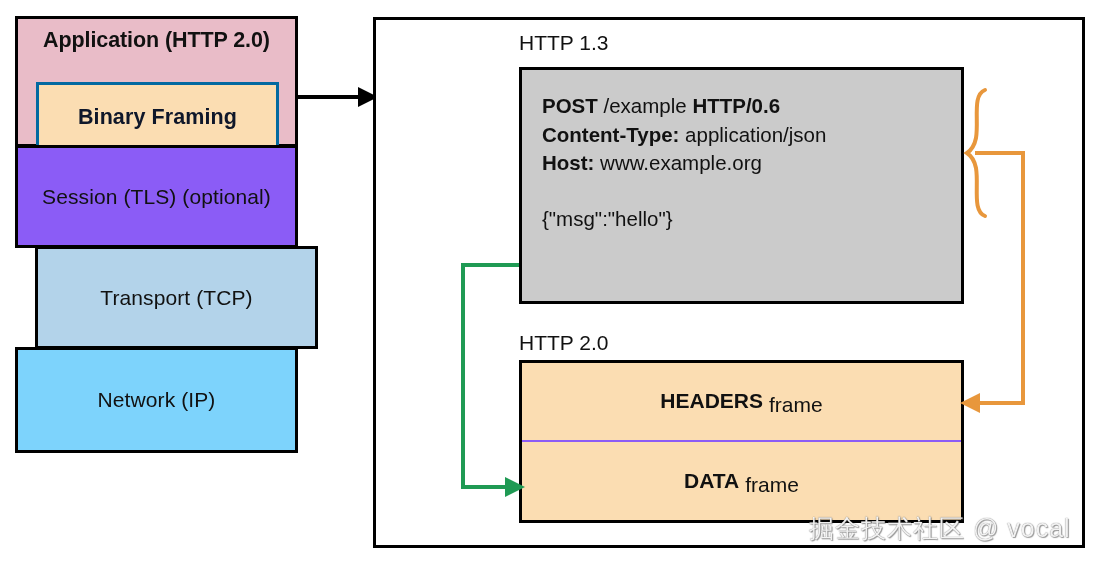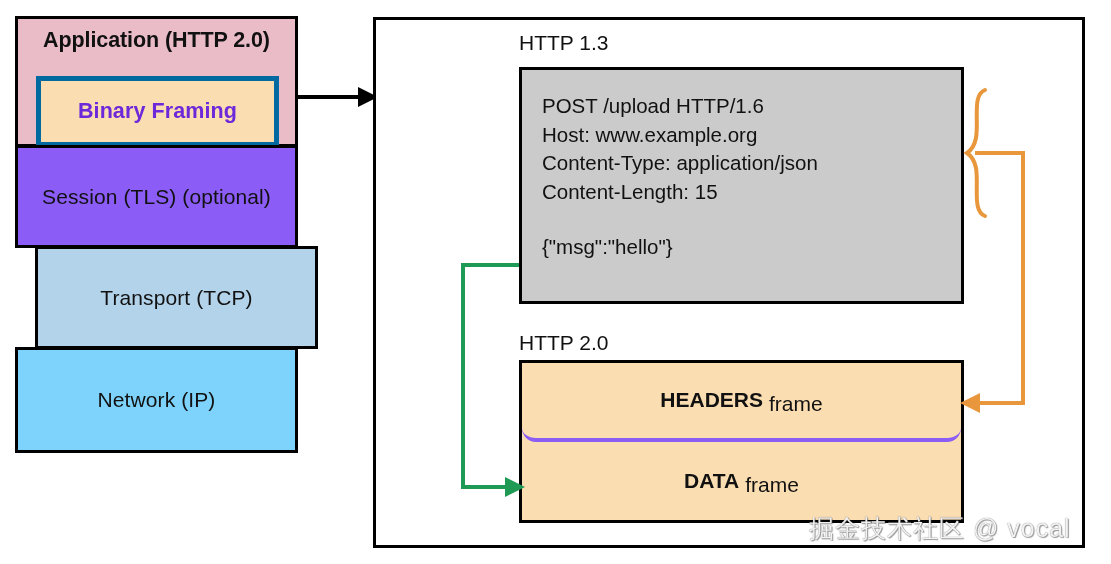--- a/index.html
+++ b/index.html
@@ -23,25 +23,25 @@
   .layer.session  { top: 129px; height: 103px; background: #8b5cf6; }
   .layer.transport{ top: 230px; height: 103px; background: #b3d3ea; margin-left: 20px; }
   .layer.network  { top: 331px; height: 106px; background: #7dd3fc; }
 
   .app-title {
     width: 100%; text-align: center;
     font-weight: bold; font-size: 21.5px; color: #111;
     padding-top: 9px; letter-spacing: -0.1px;
   }
   .binary-framing {
-    position: absolute; left: 18px; top: 57px;
+    position: absolute; left: 18px; top: 63px;
     width: 243px; height: 71px;
-    background: #fbddb2; border: 5px solid #0369a1;
+    background: #fbddb2; border: 3px solid #0369a1;
     display: flex; align-items: center; justify-content: center;
-    font-weight: bold; font-size: 21.5px; color: #6d28d9;
+    font-weight: bold; font-size: 21.5px; color: #0f172a;
   }
 
   
   .black-arrow { position: absolute; left: 296px; top: 84px; width: 82px; height: 26px; }
 
   
   .main-frame {
     position: absolute; left: 373px; top: 17px;
     width: 712px; height: 531px;
     border: 3px solid #000; background: #fff;
@@ -55,35 +55,35 @@
   .caption.http20 { left: 519px; top: 331px; }
 
   
   .http11-box {
     position: absolute; left: 519px; top: 67px;
     width: 445px; height: 237px;
     background: #cbcbcb; border: 3px solid #000;
     padding: 22px 0 0 20px;
   }
   .msg-line { font-size: 20.5px; color: #111; line-height: 28.5px; white-space: nowrap; }
-  .msg-line b { font-weight: normal; }
+  .msg-line b { font-weight: bold; }
   .msg-body { font-size: 20.5px; color: #111; margin-top: 29px; white-space: nowrap; }
 
   
   .http20-box {
     position: absolute; left: 519px; top: 360px;
     width: 445px; height: 163px;
     border: 3px solid #000; background: #fbddb2;
   }
   .frame {
     width: 100%; height: 50%;
     display: flex; align-items: center; justify-content: center;
     font-size: 21px; color: #111;
   }
-  .frame.headers { border-bottom: 4px solid #8b5cf6; border-radius: 14px; }
+  .frame.headers { border-bottom: 2px solid #8b5cf6; }
   .frame b { font-weight: bold; }
   .frame .light { font-weight: normal; margin-left: 6px; margin-top: 8px; }
 
   
   .overlay { position: absolute; left: 0; top: 0; width: 1111px; height: 564px; pointer-events: none; }
 
   
   .watermark {
     position: absolute; left: 809px; top: 512px;
     font-size: 25px; color: rgba(255,255,255,0.92);
@@ -124,30 +124,27 @@
       <polygon points="62,3 82,13 62,23" fill="#000"></polygon>
     </svg>
   </div>
 
   <div class="main-frame"></div>
 
   <div class="caption http11">HTTP 1.3</div>
 
   <div class="http11-box">
     <div class="msg-line">
-      <b>POST</b><span> /upload </span><b>HTTP/1.6</b>
-    </div>
-    <div class="msg-line">
-      <b>Host:</b><span> www.example.org</span>
+      <b>POST</b><span> /example </span><b>HTTP/0.6</b>
     </div>
     <div class="msg-line">
       <b>Content-Type:</b><span> application/json</span>
     </div>
     <div class="msg-line">
-      <b>Content-Length:</b><span> 15</span>
+      <b>Host:</b><span> www.example.org</span>
     </div>
     <div class="msg-body">{"msg":"hello"}</div>
   </div>
 
   <div class="caption http20">HTTP 2.0</div>
 
   <div class="http20-box">
     <div class="frame headers">
       <b>HEADERS</b>
         <span class="light">frame</span>

